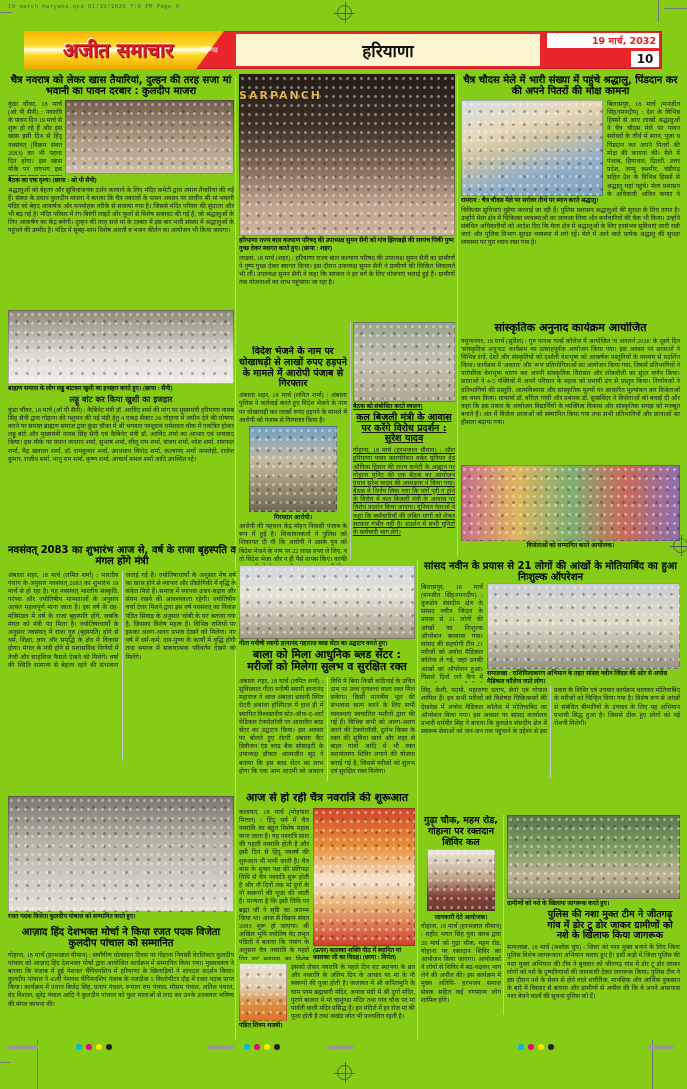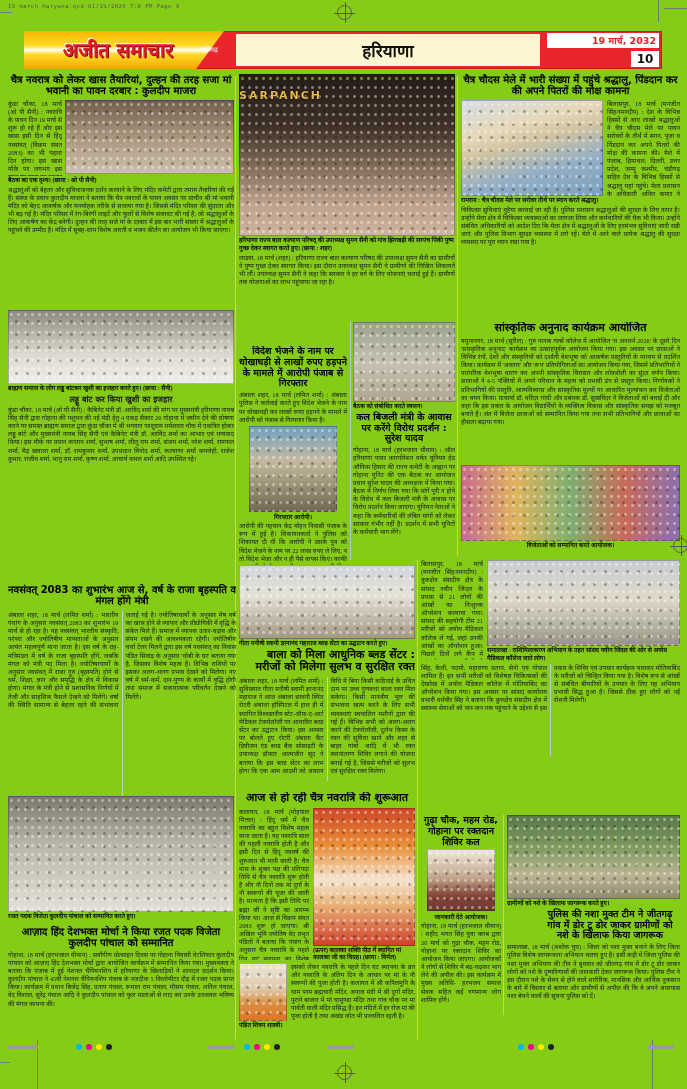--- a/index.html
+++ b/index.html
@@ -109,21 +109,21 @@
     <div class="body" style="height:112px;margin-top:2px;">श्रद्धालुओं को बेहतर और सुविधाजनक दर्शन करवाने के लिए मंदिर कमेटी द्वारा तमाम तैयारियां की गई हैं। संस्था के प्रधान कुलदीप माजरा ने बताया कि चैत्र नवरात्रों के पावन अवसर पर प्राचीन श्री मां भवानी मंदिर को बेहद आकर्षक और मनमोहक तरीके से सजाया गया है। जिससे मंदिर परिसर की सुंदरता और भी बढ़ गई है। मंदिर परिसर में रंग-बिरंगी लाइटें और फूलों से विशेष सजावट की गई है, जो श्रद्धालुओं के लिए आकर्षण का केंद्र बनेगी। दुल्हन की तरह सजे मां के दरबार में इस बार भारी संख्या में श्रद्धालुओं के पहुंचने की उम्मीद है। मंदिर में सुबह-शाम विशेष आरती व भजन कीर्तन का आयोजन भी किया जाएगा।</div>
   </div>
 
   <div class="art" style="left:8px;top:310px;width:226px;height:252px;">
     <div class="photo ph-group" style="width:226px;height:74px;"></div>
     <div class="cap">ब्राह्मण समाज के लोग लड्डू बांटकर खुशी का इजहार करते हुए। (छाया : सैनी)</div>
     <div class="sub">लड्डू बांट कर किया खुशी का इजहार</div>
     <div class="body" style="height:116px;margin-top:2px;">कुंडा चौंका, 18 मार्च (ओ पी सैनी) : कैबिनेट मंत्री डॉ. अरविंद शर्मा की मांग पर मुख्यमंत्री हरियाणा नायब सिंह सैनी द्वारा गोहाना की पशुधन की नई मंडी हेतु 4 एकड़ सैक्टर 26 गोहाना में जमीन देने की घोषणा करने पर समस्त ब्राह्मण समाज द्वारा कुंडा चौंका में श्री भगवान परशुराम धर्मशाला चौक में एकत्रित होकर लड्डू बांटे और मुख्यमंत्री नायब सिंह सैनी एवं कैबिनेट मंत्री डॉ. अरविंद शर्मा का आभार एवं धन्यवाद किया। इस मौके पर प्रधान कप्तान शर्मा, सुभाष शर्मा, लीलू राम शर्मा, संजय शर्मा, नरेश शर्मा, रामफल शर्मा, मैड़ खत्राला शर्मा, डॉ. रामकुमार शर्मा, उपप्रधान विनोद शर्मा, कल्याणा शर्मा कमलेही, राजेश कुमार, राजीव शर्मा, भानु राम शर्मा, कृष्ण शर्मा, आचार्य कमल शर्मा आदि उपस्थित रहे।</div>
   </div>
 
-  <div class="art" style="left:8px;top:584px;width:228px;height:226px;">
+  <div class="art" style="left:8px;top:544px;width:228px;height:226px;">
     <div class="hl hl-lg">नवसंवत् 2083 का शुभारंभ आज से, वर्ष के राजा बृहस्पति व मंगल होंगे मंत्री</div>
     <div class="body cols2" style="height:190px;margin-top:4px;">अंबाला शहर, 18 मार्च (लमित शर्मा) : भारतीय पंचांग के अनुसार नवसंवत् 2083 का शुभारंभ 19 मार्च से हो रहा है। यह नवसंवत् भारतीय संस्कृति, परंपरा और ज्योतिषीय मान्यताओं के अनुसार अत्यंत महत्वपूर्ण माना जाता है। इस वर्ष के ग्रह-मंत्रिमंडल में वर्ष के राजा बृहस्पति होंगे, जबकि मंगल को मंत्री पद मिला है। ज्योतिषाचार्यों के अनुसार नवसंवत् में राजा गुरु (बृहस्पति) होने से धर्म, शिक्षा, ज्ञान और समृद्धि के क्षेत्र में विकास होगा। मंगल के मंत्री होने से प्रशासनिक निर्णयों में तेजी और साहसिक फैसले देखने को मिलेंगे। वर्षा की स्थिति सामान्य से बेहतर रहने की संभावना जताई गई है। ज्योतिषाचार्यों के अनुसार मेष वर्ष का खास होने से व्यापार और प्रौद्योगिकी में वृद्धि के संकेत मिले हैं। समाज में व्यापक उतार-चढ़ाव और संयम रखने की आवश्यकता रहेगी। ज्योतिषीय चर्चा टेलर मिलने द्वारा इस वर्ष नवसंवत् का निवास पंडित सिवाड़ के अनुसार 'धोबी के घर' बताया गया है, जिसका विशेष महत्व है। विभिन्न राशियों पर इसका अलग-अलग प्रभाव देखने को मिलेगा। नए वर्ष में धर्म-कर्म, दान-पुण्य के कार्यों में वृद्धि होगी तथा समाज में सकारात्मक परिवर्तन देखने को मिलेंगे।</div>
   </div>
 
   <div class="art" style="left:8px;top:796px;width:226px;height:244px;">
     <div class="photo ph-award" style="width:226px;height:116px;"></div>
     <div class="cap">रजत पदक विजेता कुलदीप पांचाल को सम्मानित करते हुए।</div>
     <div class="hl hl-lg" style="margin-top:6px;">आज़ाद हिंद देशभक्त मोर्चा ने किया रजत पदक विजेता कुलदीप पांचाल को सम्मानित</div>
     <div class="body" style="height:84px;margin-top:2px;">गोहाना, 18 मार्च (हरभजाल धीमान) : सर्वांगीण प्रोत्साहन दिवस पर गोहाना निवासी वेटलिफ्टर कुलदीप पांचाल को आज़ाद हिंद देशभक्त मोर्चा द्वारा आयोजित कार्यक्रम में सम्मानित किया गया। मुख्यवक्ता ने बताया कि पंजाब में हुई नेशनल चैंपियनशिप में हरियाणा के खिलाड़ियों ने शानदार प्रदर्शन किया। कुलदीप पांचाल ने 45वीं नेशनल चैंपियनशिप पंजाब के नजदीक 5 किलोमीटर दौड़ में रजत पदक प्राप्त किया। कार्यक्रम में प्रधान बिजेंद्र सिंह, प्रताप पंचाल, रूमाल राम पंचाल, मौसम पंचाल, अनिल पंचाल, वेद विशाल, सुरेंद्र पंचाल आदि ने कुलदीप पांचाल को फूल मालाओं से लाद कर उनके उज्जवल भविष्य की मंगल कामना की।</div>
   </div>
@@ -137,31 +137,31 @@
   </div>
 
   <div class="art" style="left:239px;top:322px;width:108px;height:238px;margin-top:24px;">
     <div class="hl hl-sm">विदेश भेजने के नाम पर धोखाधड़ी से लाखों रुपए हड़पने के मामले में आरोपी पंजाब से गिरफ्तार</div>
     <div class="body" style="height:34px;margin-top:2px;">अंबाला शहर, 18 मार्च (लमित शर्मा) : अंबाला पुलिस ने कार्रवाई करते हुए विदेश भेजने के नाम पर धोखाधड़ी कर लाखों रुपए हड़पने के मामले में आरोपी को पंजाब से गिरफ्तार किया है।</div>
     <div class="photo ph-arrest" style="width:88px;height:86px;margin:1px auto;"></div>
     <div class="cap" style="text-align:center;">गिरफ्तार आरोपी।</div>
     <div class="body" style="height:90px;margin-top:1px;">आरोपी की पहचान केंद्र मोहन निवासी पंजाब के रूप में हुई है। शिकायतकर्ता ने पुलिस को शिकायत दी थी कि आरोपी ने उसके पुत्र को विदेश भेजने के नाम पर 22 लाख रुपए ले लिए, न तो विदेश भेजा और न ही पैसे वापस किए। काफी समय बीतने के बाद भी रुपए वापस नहीं किए गए। पुलिस ने मामला दर्ज कर जांच शुरू की। जांच के दौरान पुलिस टीम ने आरोपी को पंजाब से काबू कर लिया। आरोपी को अदालत में पेश किया गया, जहां से उसे न्यायिक हिरासत में भेज दिया गया। मामले की आगामी जांच जारी है। पुलिस का कहना है कि विदेश भेजने के नाम पर ठगी करने वालों के खिलाफ सख्त कार्रवाई की जाएगी।</div>
   </div>
 
-  <div class="art" style="left:353px;top:322px;width:102px;height:238px;">
+  <div class="art" style="left:353px;top:322px;width:102px;height:238px;text-decoration:underline;">
     <div class="photo ph-meet2" style="width:102px;height:80px;"></div>
     <div class="cap">बैठक को संबोधित करते स्वजन।</div>
     <div class="hl hl-sm" style="margin-top:2px;">कल बिजली मंत्री के आवास पर करेंगे विरोध प्रदर्शन : सुरेश यादव</div>
     <div class="body" style="height:112px;margin-top:2px;">गोहाना, 18 मार्च (हरभजाल धीमान) : ऑल हरियाणा पावर कारपोरेशन वर्कर यूनियन हेड ऑफिस हिसार की राज्य कमेटी के आह्वान पर गोहाना यूनिट की एक बैठक का आयोजन प्रधान सुरेश यादव की अध्यक्षता में किया गया। बैठक में निर्णय लिया गया कि मांगें पूरी न होने के विरोध में कल बिजली मंत्री के आवास पर विरोध प्रदर्शन किया जाएगा। यूनियन नेताओं ने कहा कि कर्मचारियों की लंबित मांगों को लेकर सरकार गंभीर नहीं है। प्रदर्शन में सभी यूनिटों के कर्मचारी भाग लेंगे।</div>
   </div>
 
   <div class="art" style="left:239px;top:565px;width:176px;height:224px;">
     <div class="photo ph-blood" style="width:176px;height:74px;"></div>
     <div class="cap">गीता मनीषी स्वामी ज्ञानानंद महाराज ब्लड सेंटर का उद्घाटन करते हुए।</div>
-    <div class="hl hl-md" style="margin-top:2px;text-align:right;">बाला को मिला आधुनिक ब्लड सेंटर : मरीजों को मिलेगा सुलभ व सुरक्षित रक्त</div>
+    <div class="hl hl-md" style="margin-top:2px;">बाला को मिला आधुनिक ब्लड सेंटर : मरीजों को मिलेगा सुलभ व सुरक्षित रक्त</div>
     <div class="body cols2" style="height:104px;margin-top:3px;">अंबाला शहर, 18 मार्च (लमित शर्मा) : सुविख्यात गीता मनीषी स्वामी ज्ञानानंद महाराज ने आज अंबाला छावनी स्थित रोटरी अंबाला हॉस्पिटल में हाल ही में स्थापित विश्वस्तरीय स्टेट-ऑफ-द-आर्ट मेडिकल टेक्नोलॉजी पर आधारित ब्लड सेंटर का उद्घाटन किया। इस अवसर पर बोलते हुए रोटरी अंबाला कैंट डिवीजन एंड ब्लड बैंक सोसाइटी के उपाध्यक्ष डॉक्टर आत्मजीत सूद ने बताया कि इस ब्लड सेंटर का लाभ होगा कि एक आम आदमी को आसान विधि में बिना किसी कठिनाई के उचित दाम पर उच्च गुणवत्ता वाला रक्त मिल सकेगा। किसी मानवीय भूल की संभावना खत्म करने के लिए सभी व्यवस्थाएं स्वचालित मशीनों द्वारा की गई हैं। विभिन्न सभी को अलग-अलग करने की टेक्नोलॉजी, दुर्लभ किस्म के रक्त की सुविधा खाने और शहर से बाहर गांवों आदि में भी रक्त स्थानांतरण शिविर लगाने की योजना बनाई गई है, जिससे मरीजों को सुलभ एवं सुरक्षित रक्त मिलेगा।</div>
   </div>
 
   <div class="art" style="left:239px;top:792px;width:176px;height:248px;">
     <div class="hl hl-md">आज से हो रही चैत्र नवरात्रि की शुरूआत</div>
     <div class="row" style="margin-top:3px;">
       <div class="body" style="width:70px;height:152px;margin-right:4px;">कलायत, 18 मार्च (मोहपाल मित्तल) : हिंदू धर्म में चैत्र नवरात्रि का बहुत विशेष महत्व माना जाता है। यह नवरात्रि साल की पहली नवरात्रि होती है और इसी दिन से हिंदू नववर्ष की शुरुआत भी मानी जाती है। चैत्र मास के शुक्ल पक्ष की प्रतिपदा तिथि से चैत्र नवरात्रि शुरू होती है और नौ दिनों तक मां दुर्गा के नौ स्वरूपों की पूजा की जाती है। मान्यता है कि इसी तिथि पर ब्रह्मा जी ने सृष्टि का आरम्भ किया था। आज से विक्रम संवत 2083 शुरू हो जाएगा। श्री अखिल भूमि ज्योतिष वेद प्रभृत पंडितों ने बताया कि पंचांग के अनुसार चैत्र नवरात्रि के पहले दिन घट स्थापना का विशेष मुहूर्त रहेगा।</div>
       <div style="width:102px;">
         <div class="photo ph-deity" style="width:102px;height:138px;"></div>
         <div class="cap">(ऊपर) कालका शक्ति पीठ में स्थापित मां कालका जी का विग्रह।  (छाया : विर्मल)</div>
@@ -187,20 +187,21 @@
   </div>
 
   <div class="art" style="left:461px;top:322px;width:219px;height:234px;">
     <div class="hl hl-md">सांस्कृतिक अनुनाद कार्यक्रम आयोजित</div>
     <div class="body" style="height:126px;margin-top:2px;">यमुनानगर, 18 मार्च (सुरील) : गुरु नानक गर्ल्स कॉलेज में आयोजित 'ध अनलर्न 2026' के दूसरे दिन 'सांस्कृतिक अनुनाद' कार्यक्रम का उत्साहपूर्वक आयोजन किया गया। इस अवसर पर छात्राओं ने विभिन्न रंगों, देशों और संस्कृतियों को दर्शाती वेशभूषा को आकर्षक प्रस्तुतियों के माध्यम से प्रदर्शित किया। कार्यक्रम में 'अवतार' और 'रूप' प्रतियोगिताओं का आयोजन किया गया, जिसमें प्रतिभागियों ने पारंपरिक वेशभूषा धारण कर अपनी सांस्कृतिक विरासत और लोकशैली का सुंदर वर्णन किया। छात्राओं ने 4-5 पंक्तियों में अपने परिधान के महत्व को प्रभावी ढंग से प्रस्तुत किया। निर्णायकों ने प्रतिभागियों की प्रस्तुति, आत्मविश्वास और सांस्कृतिक मूल्यों पर आधारित मूल्यांकन कर विजेताओं का चयन किया। प्राचार्या डॉ. वरिंदर गांधी और प्रबंधक डॉ. सुखविंदर ने विजेताओं को बधाई दी और कहा कि इस प्रकार के आयोजन विद्यार्थियों के व्यक्तित्व विकास और सांस्कृतिक समझ को मजबूत बनाते हैं। अंत में विजेता छात्राओं को सम्मानित किया गया तथा सभी प्रतिभागियों और छात्राओं का हौसला बढ़ाया गया।</div>
     <div class="photo ph-culture" style="width:219px;height:76px;margin-top:2px;"></div>
     <div class="cap" style="text-align:center;">विजेताओं को सम्मानित करते आयोजक।</div>
   </div>
 
   <div class="art" style="left:421px;top:560px;width:259px;height:252px;">
+    <div class="hl hl-lg">सांसद नवीन के प्रयास से 21 लोगों की आंखों के मोतियाबिंद का हुआ निःशुल्क ऑपरेशन</div>
     <div class="row">
       <div class="body" style="width:62px;height:100px;margin-right:4px;">बिलासपुर, 18 मार्च (मनजीत सिंह/रमनदीप) : कुरुक्षेत्र संसदीय क्षेत्र के सांसद नवीन जिंदल के प्रयास से 21 लोगों की आंखों का निःशुल्क ऑपरेशन करवाया गया। सांसद की सहयोगी टीम 21 मरीजों को अयोध मैडिकल कॉलेज ले गई, जहां उनकी आंखों का ऑपरेशन हुआ। पिछले दिनों लगे कैंप में जांच के बाद इन मरीजों को चिन्हित किया गया था।</div>
       <div style="flex:1;">
         <div class="photo ph-depart" style="width:100%;height:86px;"></div>
         <div class="cap">समालखा : राशिमिलाकरण अभियान के तहत सांसद नवीन जिंदल की ओर से अयोध मैडिकल कॉलेज जाते लोग।</div>
       </div>
     </div>
     <div class="body cols2" style="height:92px;margin-top:2px;">सिंह, केली, पदमो, महाराणा प्रताप, सेनो एवं गोपाल शामिल हैं। इन सभी मरीजों को विशेषज्ञ चिकित्सकों की देखरेख में अयोध मैडिकल कॉलेज में मोतियाबिंद का ऑपरेशन किया गया। इस अवसर पर सांसद कार्यालय प्रभारी धर्मवीर सिंह ने बताया कि कुरुक्षेत्र संसदीय क्षेत्र में स्वास्थ्य सेवाओं को जन-जन तक पहुंचाने के उद्देश्य से इस प्रकार के शिविर एवं उपचार कार्यक्रम चलाकर मोतियाबिंद के मरीजों को चिन्हित किया गया है। विशेष रूप से आंखों से संबंधित बीमारियों के उपचार के लिए यह अभियान प्रभावी सिद्ध हुआ है। जिससे ठीक हुए लोगों को नई रोशनी मिलेगी।</div>
   </div>
 

